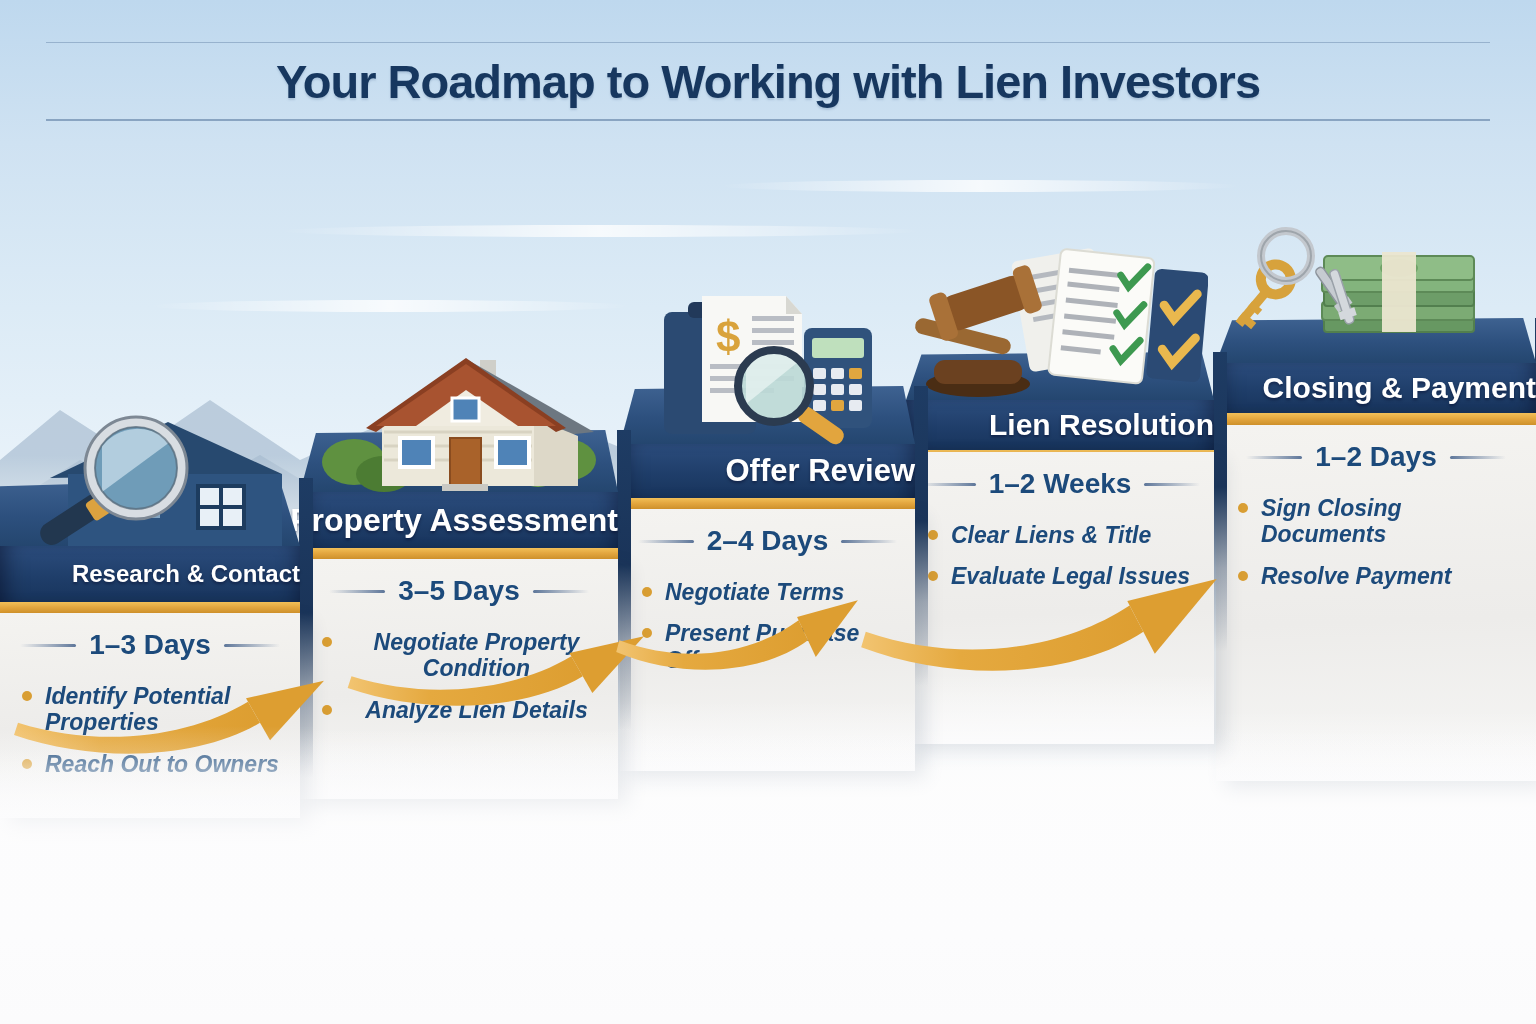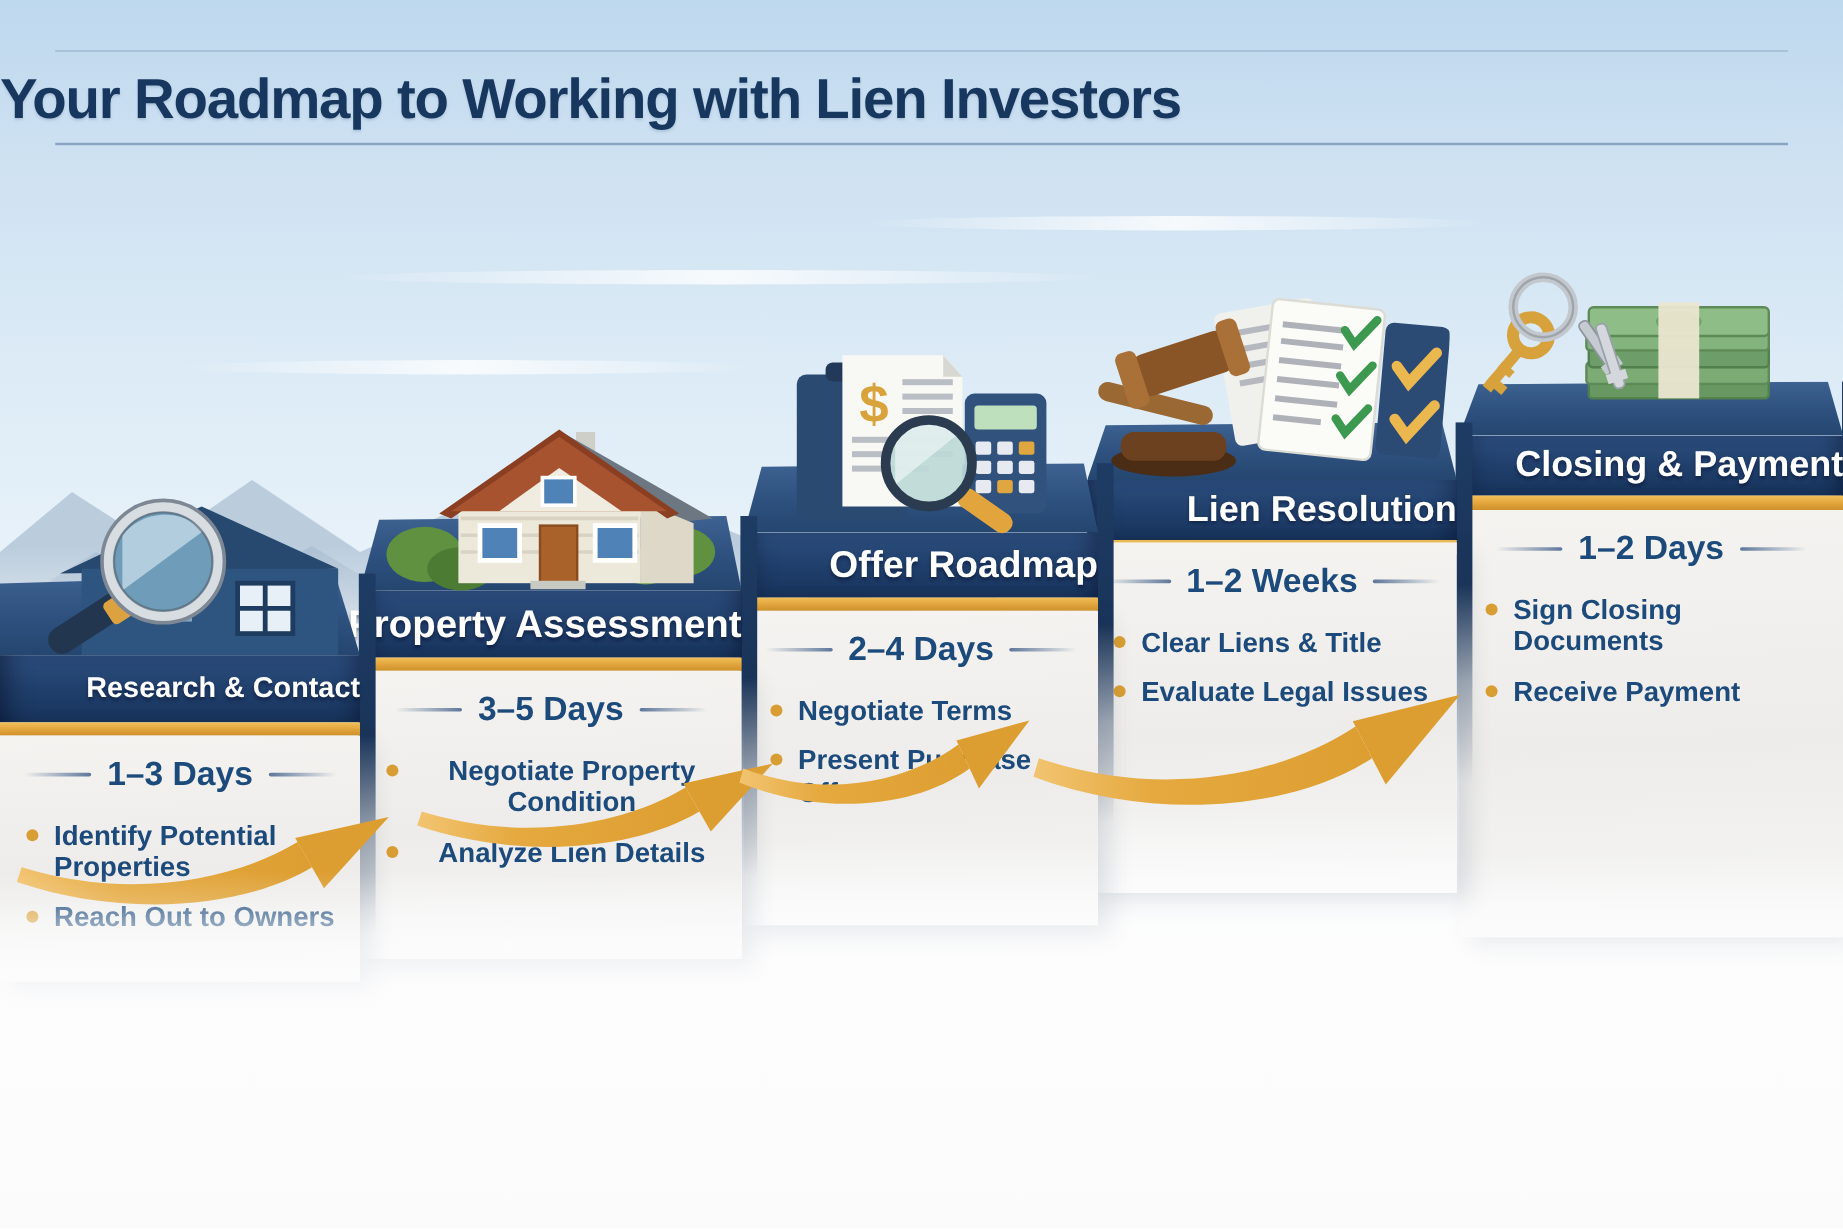--- a/index.html
+++ b/index.html
@@ -6,21 +6,21 @@
   .page{
     position:relative;width:1536px;height:1024px;overflow:hidden;
     font-family:"Liberation Sans",sans-serif;
     background:linear-gradient(180deg,#bed8ee 0%,#cfe2f2 14%,#dcebf6 30%,#eaf3fa 48%,#f7fafc 62%,#fdfdfd 78%,#ffffff 100%);
   }
   
   .rule{position:absolute;left:3%;width:94%;height:1px;background:rgba(80,110,150,.38);z-index:70;}
   .rule.top{top:42px;}
   .rule.bottom{top:119px;height:2px;background:rgba(55,90,135,.45);}
   .main-title{
-    position:absolute;top:54px;left:0;width:100%;text-align:left;z-index:70;
+    position:absolute;top:54px;left:0;width:100%;text-align:center;z-index:70;
     font-size:47px;font-weight:700;letter-spacing:-1px;color:#17375f;
     text-shadow:0 2px 2px rgba(120,150,180,.35);
   }
   
   .mountains{position:absolute;left:0;top:340px;width:830px;height:270px;z-index:4;opacity:.9;}
   .scene-fade{position:absolute;left:0;top:455px;width:840px;height:170px;z-index:5;
     background:linear-gradient(180deg,rgba(250,252,253,0) 0%,rgba(250,252,253,.85) 60%,#fbfcfd 100%);}
   .cloud{position:absolute;height:12px;border-radius:50%;z-index:3;
     background:linear-gradient(90deg,rgba(255,255,255,0),rgba(255,255,255,.8),rgba(255,255,255,0));}
   .fog{position:absolute;left:0;top:726px;width:100%;height:298px;z-index:60;pointer-events:none;
@@ -41,21 +41,21 @@
   .step .body{position:absolute;left:0;width:100%;
     background:linear-gradient(178deg,#f4f3f0 0%,#edecea 55%,#f6f6f5 100%);
     box-shadow:10px 8px 18px rgba(45,65,95,.14);}
   .step .body::after{content:"";position:absolute;left:0;bottom:0;width:100%;height:70px;
     background:linear-gradient(180deg,rgba(252,252,252,0),rgba(252,252,253,.9));}
   .duration{display:flex;align-items:center;justify-content:center;margin-top:16px;
     color:#1c4a7b;font-weight:700;font-size:28px;}
   .duration::before,.duration::after{content:"";width:56px;height:3px;border-radius:2px;margin:0 13px;}
   .duration::before{background:linear-gradient(90deg,rgba(44,77,125,0),rgba(44,77,125,.75));}
   .duration::after{background:linear-gradient(270deg,rgba(44,77,125,0),rgba(44,77,125,.75));}
-  .bullets{list-style:none;margin:22px 0 0 0;padding:0 10px 0 20px;}
+  .bullets{list-style:none;margin:22px 0 0 0;padding:0 10px 0 20px;font-style:italic;}
   .bullets li{position:relative;padding-left:25px;margin-bottom:15px;
     color:#1c4a7b;font-weight:700;font-size:23px;line-height:1.15;}
   .bullets li::before{content:"";position:absolute;left:2px;top:8px;width:10px;height:10px;border-radius:50%;
     background:#d99e33;}
   .icon{position:absolute;z-index:3;}
   .icon svg{width:100%;height:100%;display:block;}
   
   .s1{left:0;top:412px;width:300px;z-index:55;}
   .s1 .topface{top:66px;height:68px;clip-path:polygon(0 12%,93% 0,100% 100%,0 100%);}
   .s1 .side{top:66px;}
@@ -221,21 +221,21 @@
             <rect x="173" y="108" width="13" height="11" rx="2" fill="#e0a63f"></rect>
             <rect x="191" y="108" width="13" height="11" rx="2"></rect>
         </g>
         <rect x="140" y="116" width="52" height="17" rx="8" transform="rotate(35 150 124)" fill="#e2a53e"></rect>
         <circle cx="116" cy="94" r="36" fill="#bcd9d6" opacity=".92"></circle>
         <path d="M88,76 A36,36 0 0 1 140,70 L88,112 Z" fill="#e6f2f0" opacity=".8"></path>
         <circle cx="116" cy="94" r="36" fill="none" stroke="#2b3b50" stroke-width="8"></circle>
       </svg>
     </span>
     <div class="band">
-      <span>Offer Roadmap</span>
+      <span>Offer Review</span>
     </div>
     <div class="gold"></div>
     <div class="body">
       <div class="duration">2–4 Days</div>
       <ul class="bullets">
         <li>Negotiate Terms</li>
         <li>Present Purchase Offer</li>
       </ul>
     </div>
   </div>
@@ -323,21 +323,21 @@
       </svg>
     </span>
     <div class="band">
       <span>Closing &amp; Payment</span>
     </div>
     <div class="gold"></div>
     <div class="body">
       <div class="duration">1–2 Days</div>
       <ul class="bullets">
         <li>Sign Closing Documents</li>
-        <li>Receive Payment</li>
+        <li>Resolve Payment</li>
       </ul>
     </div>
   </div>
 
   <svg class="arrow a1" viewBox="0 0 340 120" preserveAspectRatio="none">
     <defs>
         <linearGradient id="g1" x1="0" y1="0" x2="1" y2="0">
       <stop offset="0" stop-color="#f2c471"></stop>
           <stop offset=".35" stop-color="#e5a93f"></stop>
           <stop offset="1" stop-color="#dd9e31"></stop>

